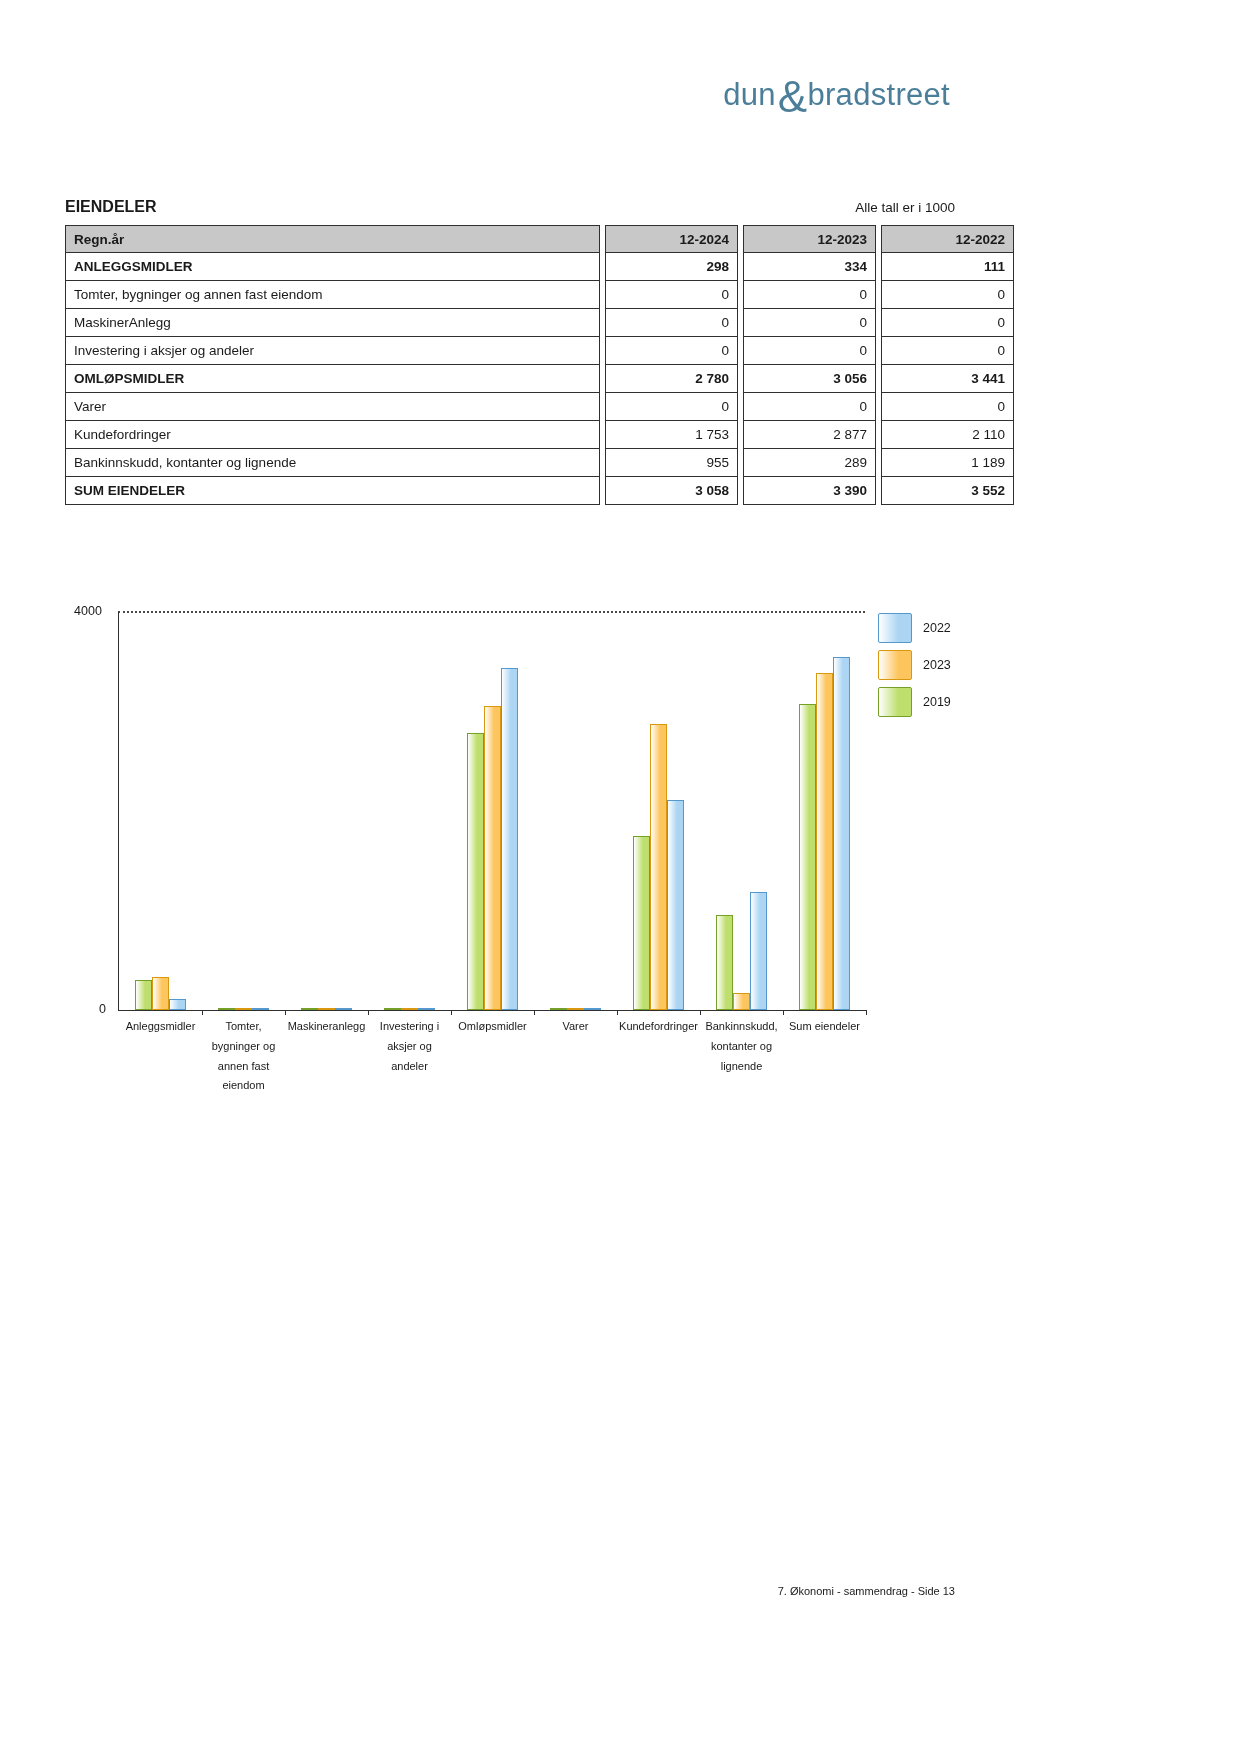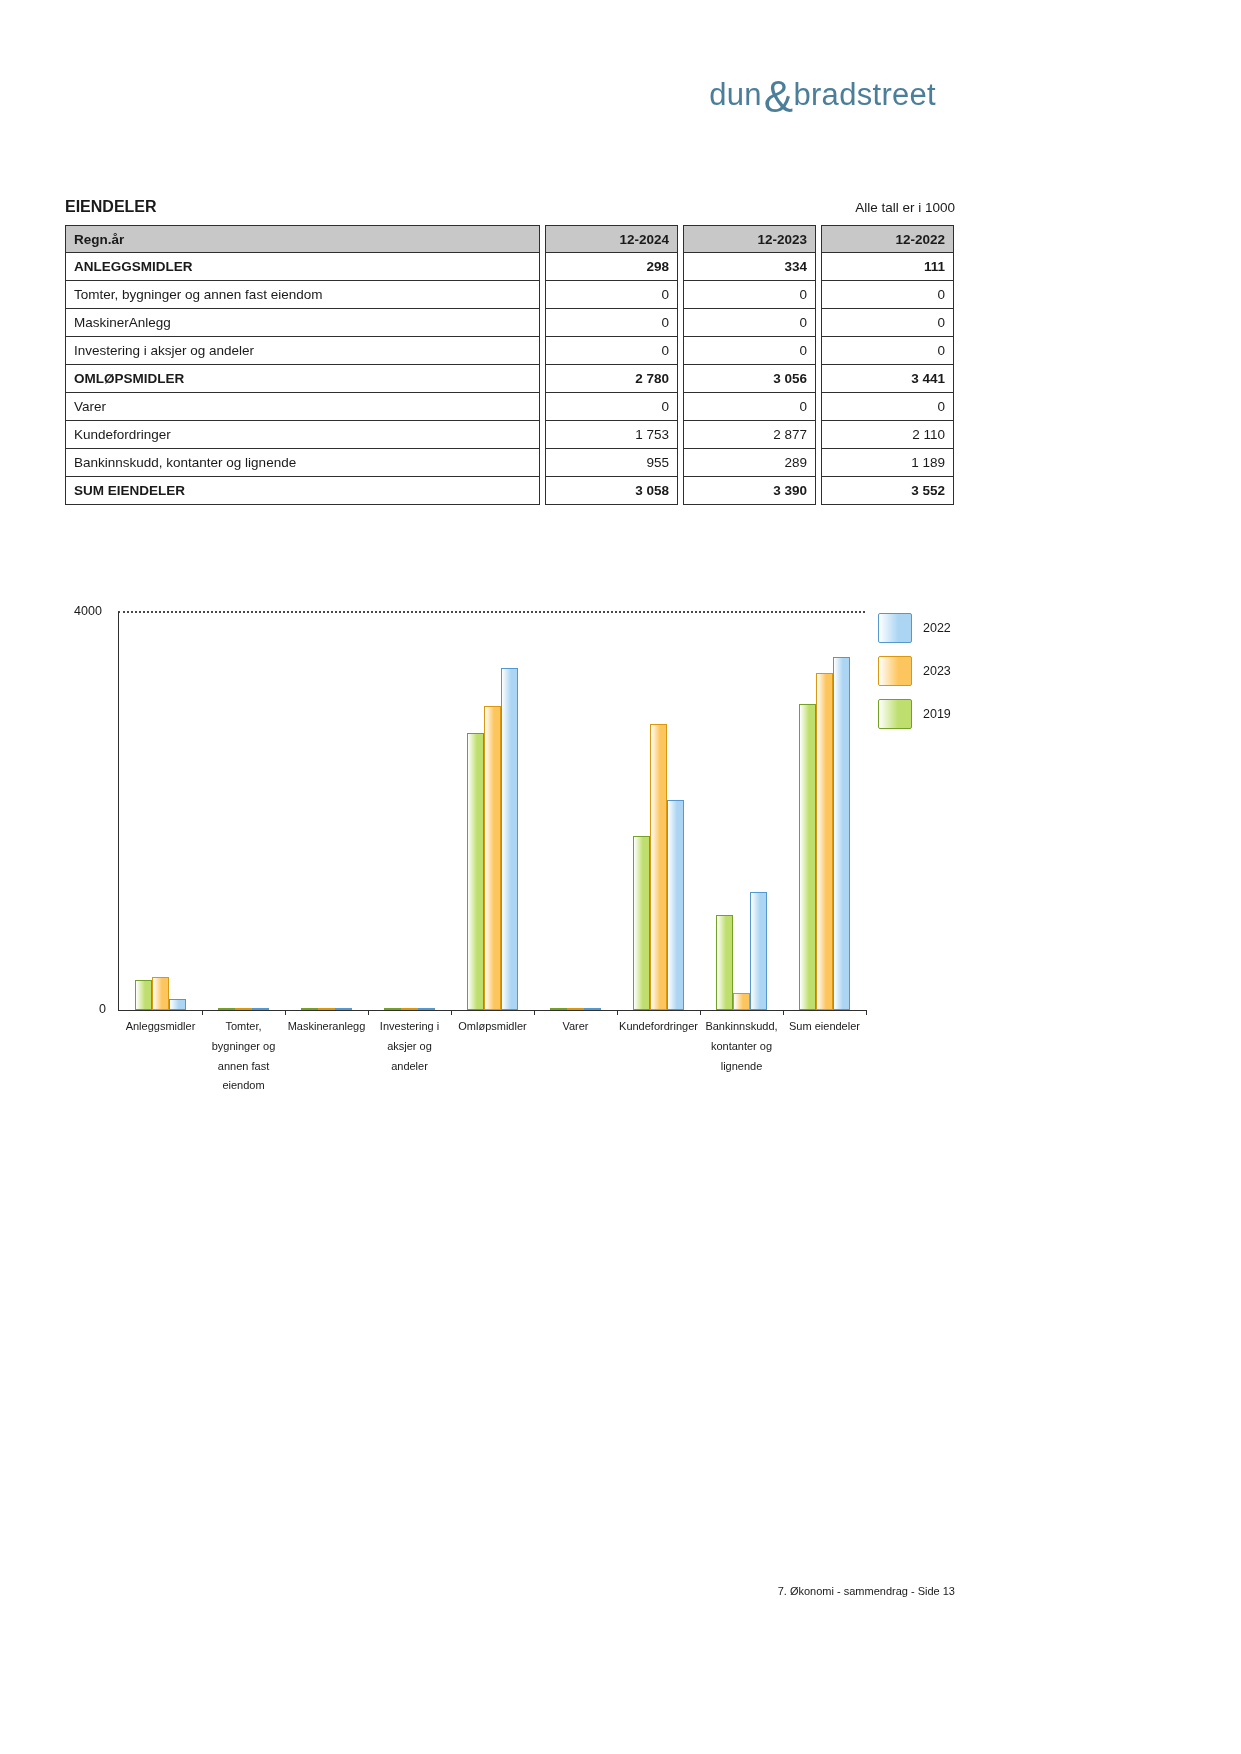--- a/index.html
+++ b/index.html
@@ -6,53 +6,53 @@
   html,body { background:#ffffff; }
   body {
     width:1241px; height:1754px;
     font-family:"Liberation Sans", sans-serif;
     color:#1a1a1a;
     position:relative;
   }
   .page { position:relative; width:1241px; height:1754px; background:#fff; overflow:hidden; }
 
   
-  .logo { position:absolute; top:72px; right:305px; font-size:31px; color:#4b7e99; letter-spacing:0.3px; white-space:nowrap; }
+  .logo { position:absolute; top:72px; right:291px; font-size:31px; color:#4b7e99; letter-spacing:0.3px; white-space:nowrap; }
   .logo .amp { font-size:44px; vertical-align:-7px; margin:0 0px 0 2px; font-weight:400; }
 
   
   .title { position:absolute; left:65px; top:198px; font-size:16px; font-weight:bold; }
   .note  { position:absolute; top:200px; right:286px; font-size:13.5px; }
 
   
   table.assets { position:absolute; left:60px; top:225px; border-collapse:separate; border-spacing:5px 0; table-layout:fixed; }
   table.assets th, table.assets td {
     border:1px solid #2f2f2f; border-top:none; background:#fff;
     font-size:13.5px; padding:4px 8px; height:28px; overflow:hidden; white-space:nowrap;
   }
   table.assets thead th { background:#c8c8c8; border-top:1px solid #2f2f2f; font-weight:bold; }
-  table.assets .col-label { width:475px; text-align:left; }
+  table.assets .col-label { width:535px; text-align:left; }
   table.assets .col-num { width:133px; text-align:right; }
   table.assets tr.bold td { font-weight:bold; }
 
   
   .y-max-label { position:absolute; left:70px; top:604px; width:36px; text-align:center; font-size:12.5px; }
   .y-min-label { position:absolute; left:70px; top:1002px; width:36px; text-align:right; font-size:12.5px; }
   .gridline-top { position:absolute; left:118px; top:611px; width:747px; border-top:2px dotted #4a4a4a; }
   .axis-y { position:absolute; left:118px; top:612px; height:399px; border-left:1px solid #2f2f2f; }
   .axis-x { position:absolute; left:118px; top:1010px; width:748px; border-top:1px solid #2f2f2f; }
   .bar-groups { position:absolute; left:119px; top:612px; width:747px; height:398px; display:flex; }
   .bar-group { position:relative; flex:1 1 0; display:flex; align-items:flex-end; justify-content:center; }
   .bar-group::after { content:""; position:absolute; right:-1px; bottom:-5px; width:1px; height:5px; background:#2f2f2f; }
   .bar { width:17px; border:1px solid #888; }
   .x-labels { position:absolute; left:119px; top:1017px; width:747px; display:flex; }
   .x-label { flex:1 1 0; text-align:center; font-size:11px; line-height:1.8; padding:0 1px; }
 
   
-  .legend { position:absolute; left:878px; top:613px; display:flex; flex-direction:column; gap:13px; }
+  .legend { position:absolute; left:878px; top:613px; display:flex; flex-direction:column; gap:7px; }
   .legend-item { display:flex; align-items:center; gap:11px; }
   .legend-swatch { display:inline-block; width:34px; height:30px; border:1px solid #777; border-radius:2px; }
   .legend-label { font-size:12.5px; }
 
   
   .footer { position:absolute; top:1585px; right:286px; font-size:11px; }
 </style>
 </head>
 <body>
 

